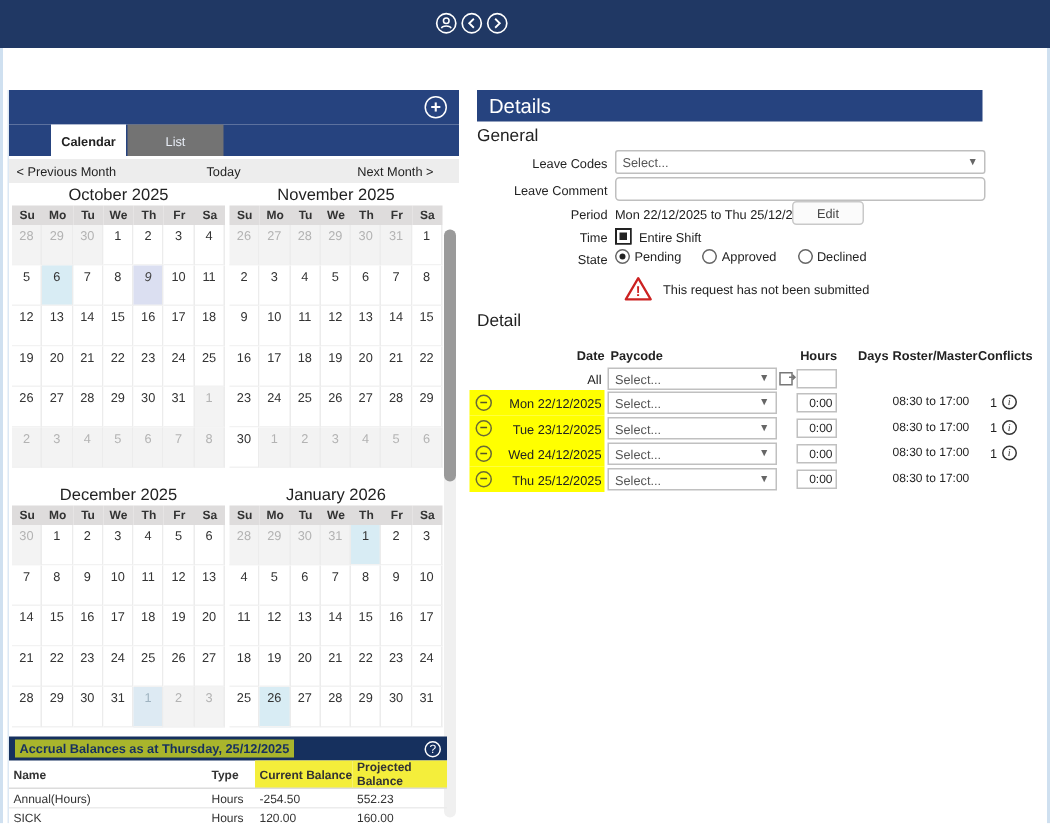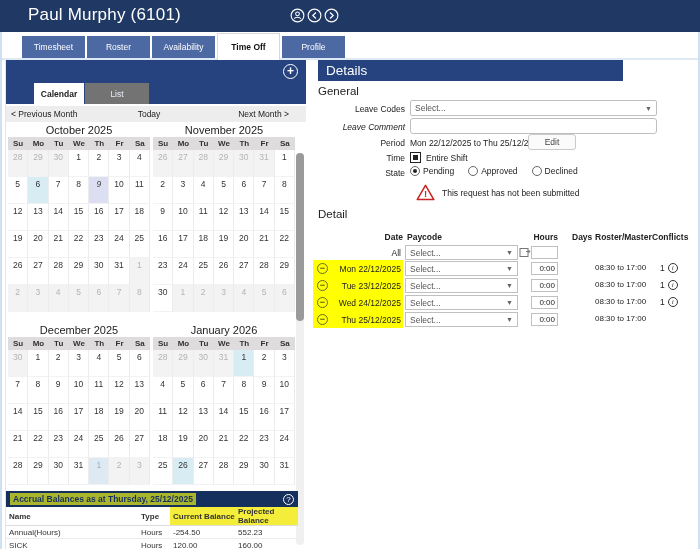--- a/index.html
+++ b/index.html
@@ -55,21 +55,21 @@
   .help-icon { margin-left:auto; width:11px; height:11px; border:1px solid #fff; border-radius:50%; color:#fff;
                font-size:8px; line-height:10px; text-align:center; }
   .acc-table { width:100%; border-collapse:collapse; table-layout:fixed; font-size:8px; color:#333; }
   .acc-table col.c0{width:132px;} .acc-table col.c1{width:32px;} .acc-table col.c2{width:65px;} .acc-table col.c3{width:63px;}
   .acc-table th { text-align:left; font-weight:bold; font-size:8px; height:14px; padding-left:3px; border-bottom:1px solid #dcdcdc; }
   .acc-table th.yellow { background:#f4ee3b;margin-top:28px; }
   .acc-table td { height:13px; padding-left:3px; border-bottom:1px solid #ececec; }
 
   
   .right-panel { position:absolute; left:310px; top:60px; width:390px; height:489px; background:#fff; }
-  .rp-title { position:absolute; left:8px; top:0; width:305px; height:21px; background:#26437f; color:#fff;
+  .rp-title { position:absolute; left:8px; top:0; width:337px; height:21px; background:#26437f; color:#fff;
               font-size:13.5px; display:flex; align-items:center; padding:0 8px; }
   .sec-head { position:absolute; left:8px; font-size:11.5px; color:#222; }
   .flabel { position:absolute; left:0; width:95px; text-align:right; font-size:8.5px; color:#222; }
   .selectbox { position:absolute; height:16px; border:1px solid #bfbfbf; border-radius:2px; background:#fff;
                font-size:8.5px; color:#555; display:flex; align-items:center; padding:0 4px; }
   .selectbox .arrow { margin-left:auto; font-size:7px; color:#666; }
   .textinput { position:absolute; height:16px; border:1px solid #bfbfbf; border-radius:3px; background:#fff;
                font-size:8.5px; color:#222; padding:0 4px; }
   .ptext { position:absolute; font-size:8.5px; color:#222; }
   .edit-btn { position:absolute; width:48px; height:16px; border:1px solid #c9c9c9; border-radius:3px; background:#fbfbfb;
@@ -103,45 +103,37 @@
   .tri { width:19px; height:17px; }
 </style>
 </head>
 <body>
 
 <div class="page">
   <div class="edge l"></div>
   <div class="edge r"></div>
 
   <div class="topbar">
-    <div class="app-title">Paul Murphy (6101)</div>
     <div class="topbar-icons">
       <svg class="cicon" viewBox="0 0 16 16">
         <circle cx="8" cy="8" r="6.8" stroke="#fff" fill="none" stroke-width="1.2"></circle>
         <circle cx="8" cy="6.2" r="2" stroke="#fff" fill="none" stroke-width="1.1"></circle>
         <path d="M4.6 11.6 C5.2 9.4 10.8 9.4 11.4 11.6" stroke="#fff" fill="none" stroke-width="1.1"></path>
       </svg>
       <svg class="cicon" viewBox="0 0 16 16">
         <circle cx="8" cy="8" r="6.8" stroke="#fff" fill="none" stroke-width="1.2"></circle>
         <path d="M9.5 4.8 L6.2 8 L9.5 11.2" stroke="#fff" fill="none" stroke-width="1.3"></path>
       </svg>
       <svg class="cicon" viewBox="0 0 16 16">
         <circle cx="8" cy="8" r="6.8" stroke="#fff" fill="none" stroke-width="1.2"></circle>
         <path d="M6.5 4.8 L9.8 8 L6.5 11.2" stroke="#fff" fill="none" stroke-width="1.3"></path>
       </svg>
     </div>
   </div>
 
-  <div class="tabbar" id="tabbar">
-      <div class="mtab" style="left: 22px;">Timesheet</div>
-      <div class="mtab" style="left: 87px;">Roster</div>
-      <div class="mtab" style="left: 152px;">Availability</div>
-      <div class="mtab active" style="left: 217px;">Time Off</div>
-      <div class="mtab" style="left: 282px;">Profile</div>
-    </div>
 
   <div class="left-panel">
     <div class="lp-header">
       <span class="plus-icon">+</span>
     </div>
     <div class="lp-tabs" id="lpTabs">
         <div class="lp-tab active" style="left: 28px; width: 50px;">Calendar</div>
         <div class="lp-tab inactive" style="left: 79px; width: 64px;">List</div>
       </div>
     <div class="cal-nav">
@@ -441,21 +433,21 @@
   <div class="right-panel">
     <div class="rp-title">Details</div>
     <div class="sec-head" style="top:25px;">General</div>
 
     <div class="flabel" style="top:44px;">Leave Codes</div>
     <div class="selectbox" style="left:100px; top:40px; width:247px;">
       <span>Select...</span>
         <span class="arrow">▼</span>
     </div>
 
-    <div class="flabel" style="top:62px;font-style:italic;">Leave Comment</div>
+    <div class="flabel" style="top:62px;">Leave Comment</div>
     <div class="textinput" style="left:100px; top:58px; width:247px;"></div>
 
     <div class="flabel" style="top:78px;">Period</div>
     <div class="ptext" style="left:100px; top:78px;">Mon 22/12/2025 to Thu 25/12/2025 (4 days)</div>
     <div class="edit-btn" style="left:218px; top:74px;">Edit</div>
 
     <div class="flabel" style="top:93px;">Time</div>
     <div class="checkbox" style="left:100px; top:92px;"></div>
     <div class="ptext" style="left:116px; top:93px;">Entire Shift</div>
 

